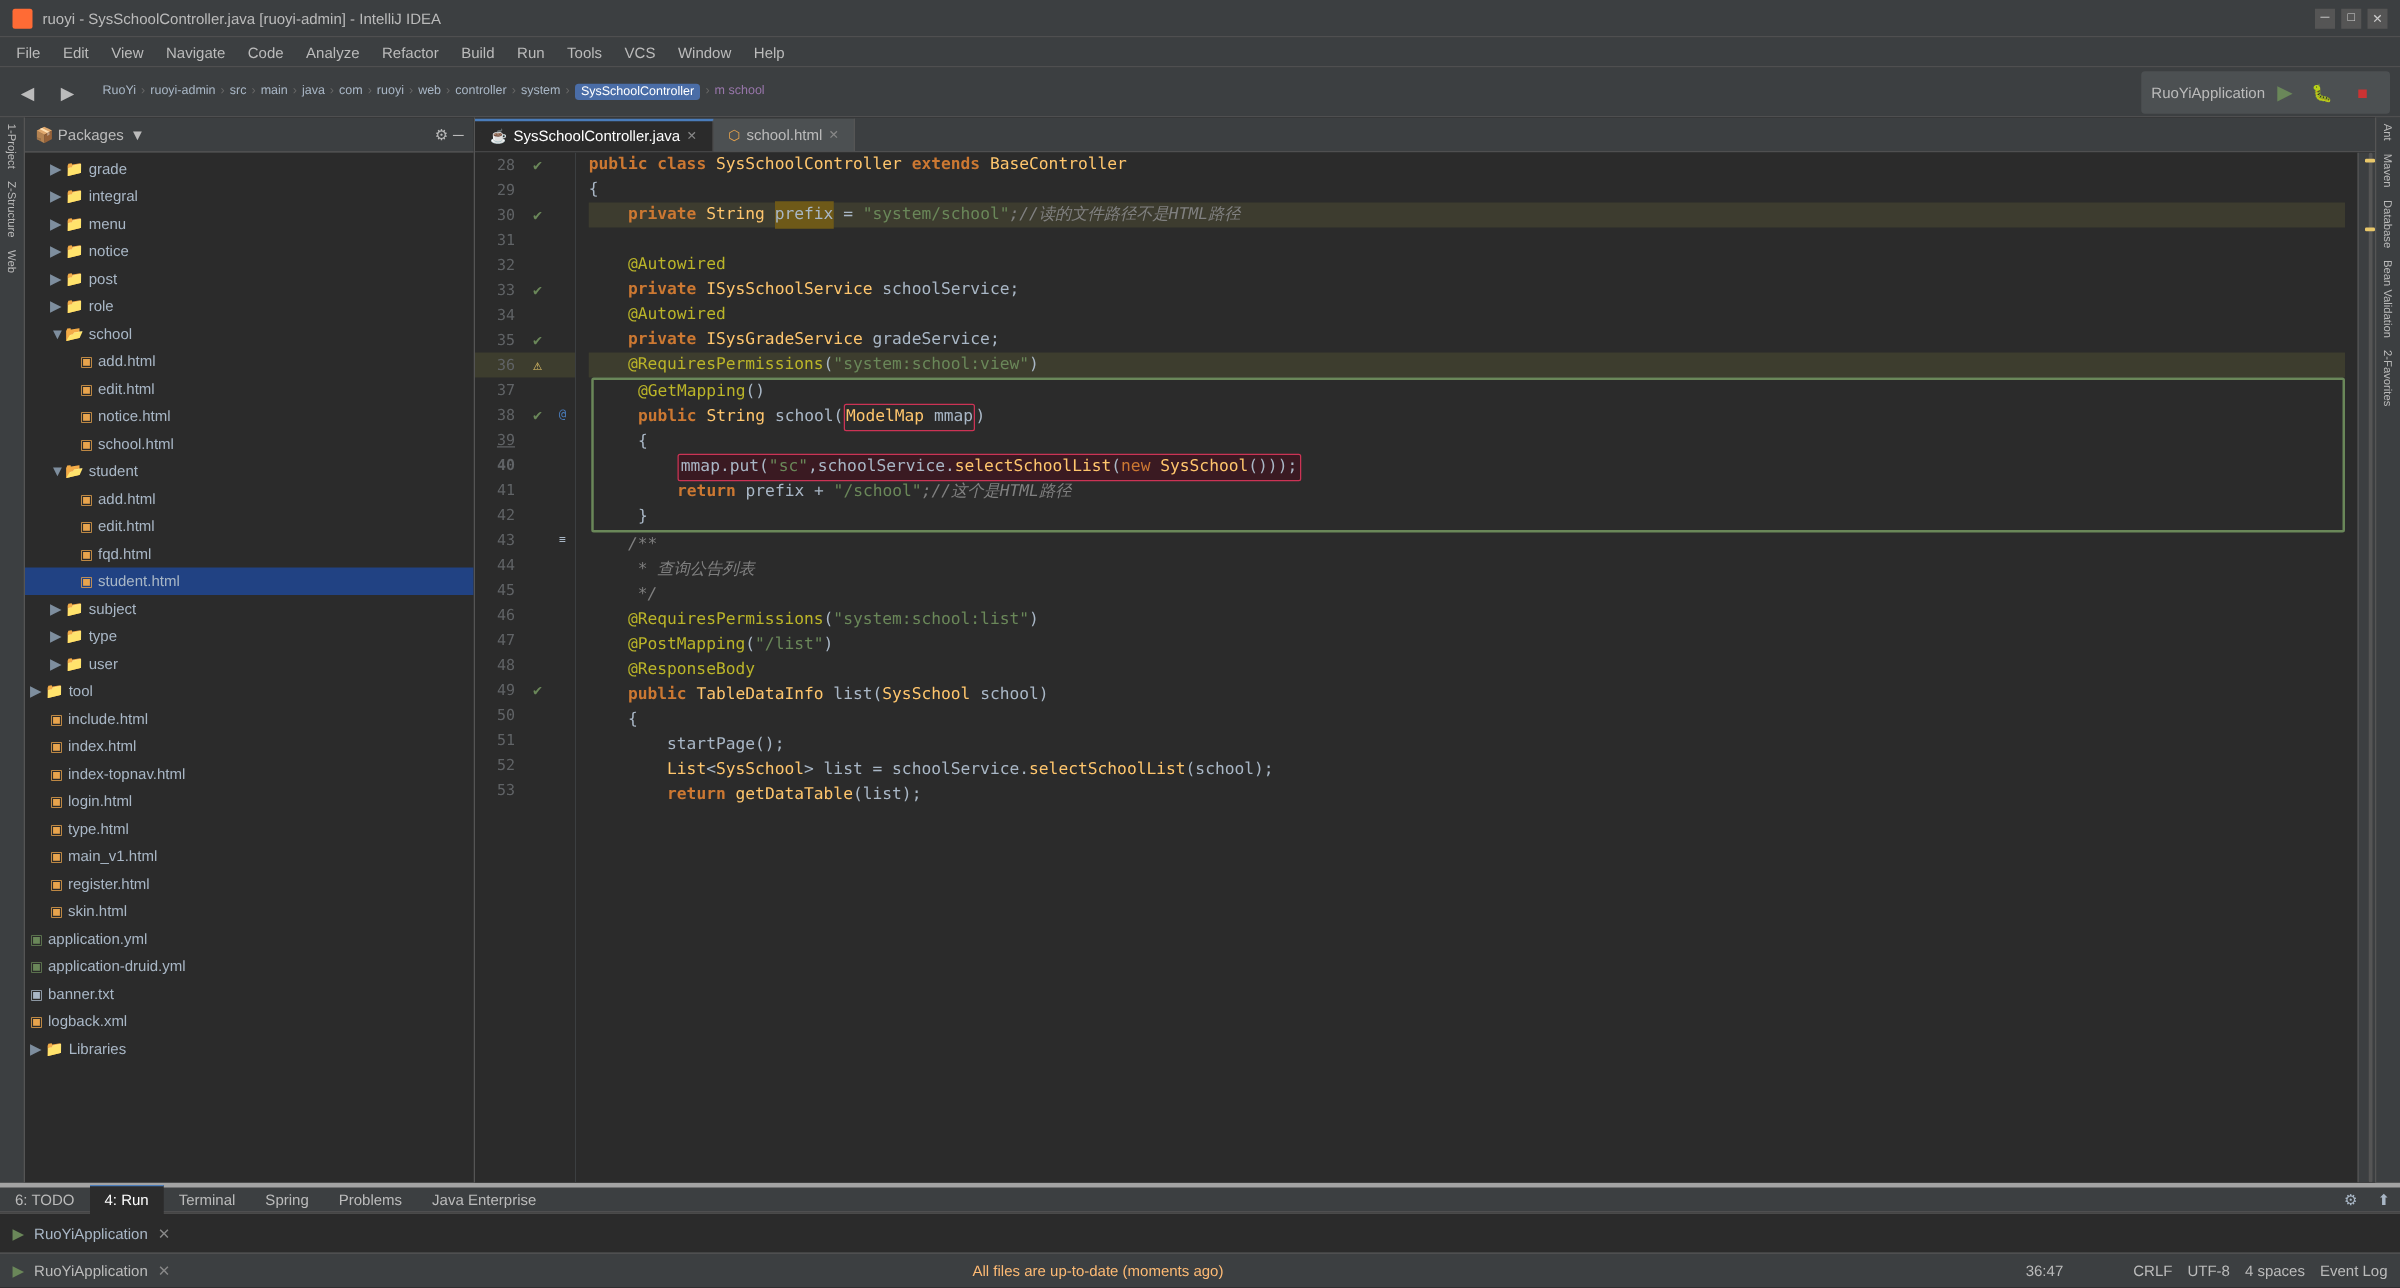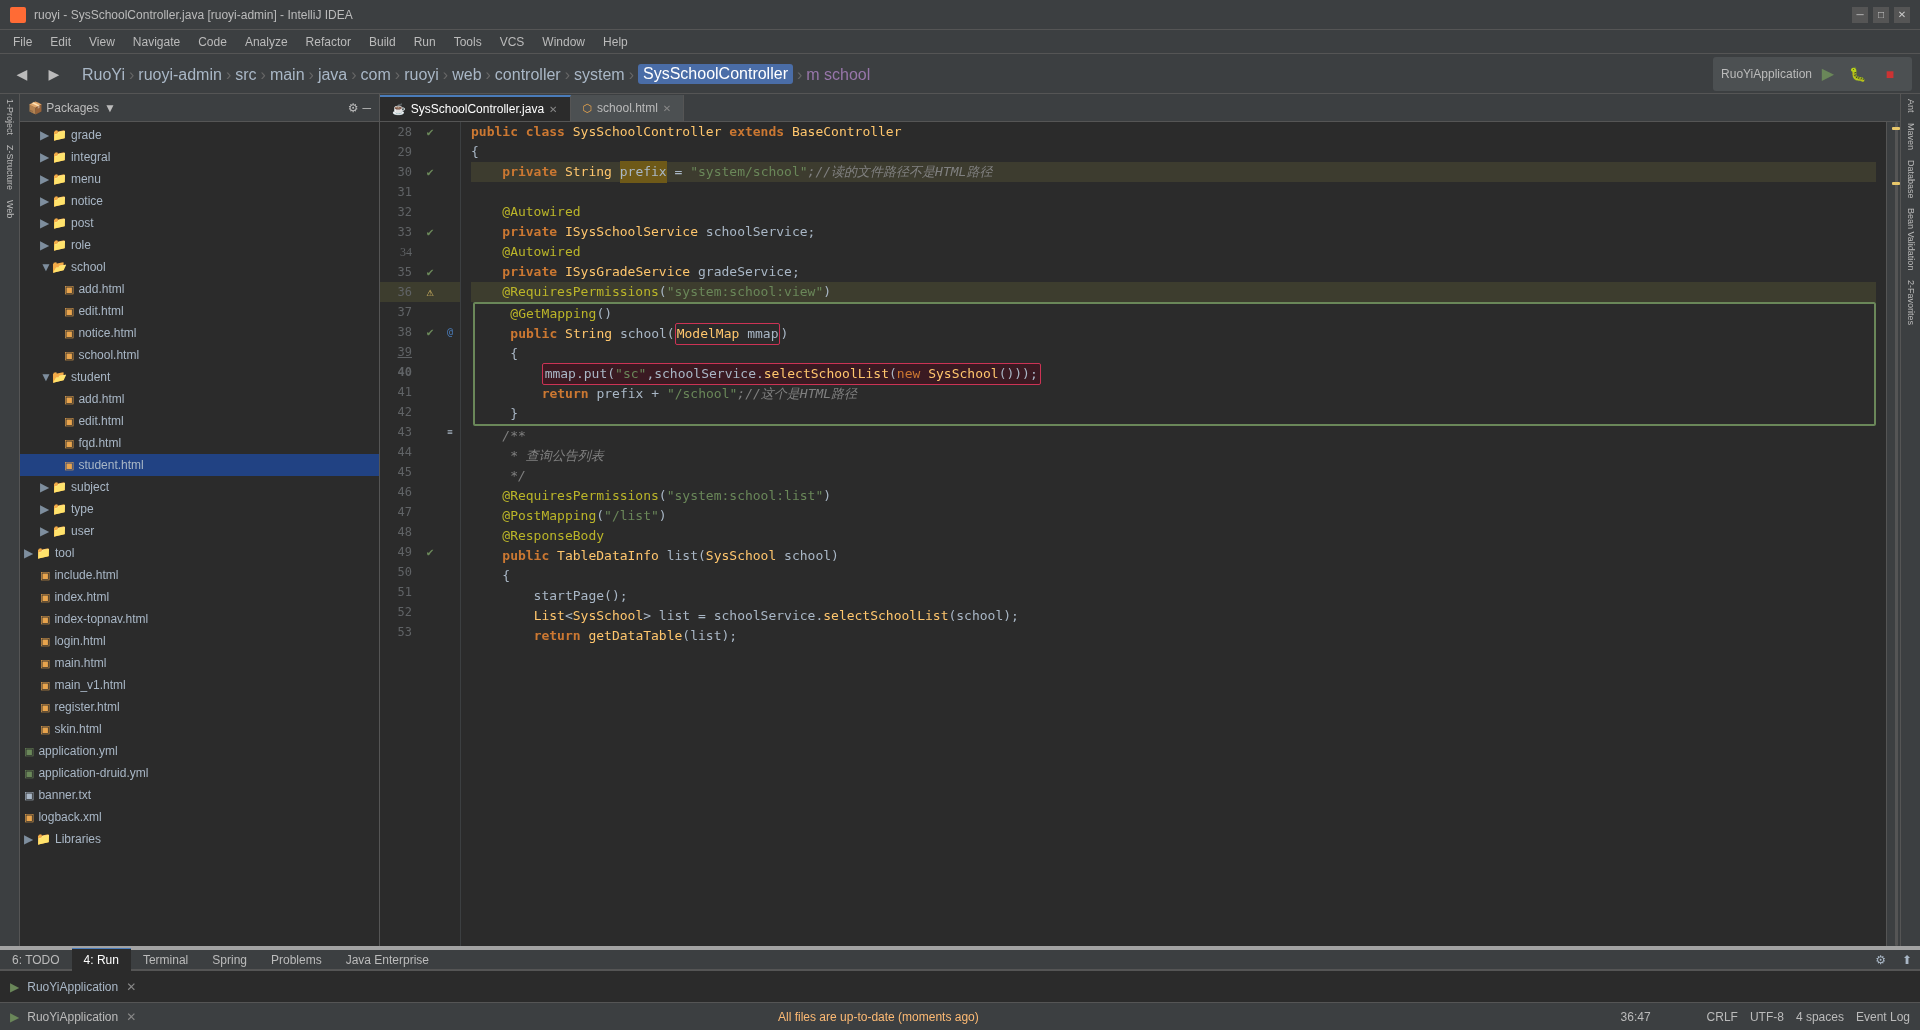--- a/index.html
+++ b/index.html
@@ -85,24 +85,24 @@
       background: transparent;
       border: none;
       cursor: pointer;
       color: #bbbbbb;
       font-size: 14px;
       display: flex; align-items: center; justify-content: center;
       border-radius: 3px;
     }
     #breadcrumb {
       display: flex;
-      align-items: flex-end;
+      align-items: flex-start;
       gap: 4px;
       font-family: Arial, sans-serif;
-      font-size: 16px;
+      font-size: 10px;
       color: #a9b7c6;
       flex: 1;
       margin: 0 10px;
     }
     .breadcrumb-sep { color: #666; }
     .breadcrumb-item { cursor: pointer; }
     .breadcrumb-highlight {
       background: #4a6da7;
       padding: 1px 5px;
       border-radius: 3px;
@@ -498,21 +498,21 @@
       <div class="tree-item" style="padding-left:20px;">
         <span style="color:#e8a44d; margin-right:4px; font-size:11px;">▣</span>
         <span>index-topnav.html</span>
       </div>
       <div class="tree-item" style="padding-left:20px;">
         <span style="color:#e8a44d; margin-right:4px; font-size:11px;">▣</span>
         <span>login.html</span>
       </div>
       <div class="tree-item" style="padding-left:20px;">
         <span style="color:#e8a44d; margin-right:4px; font-size:11px;">▣</span>
-        <span>main.html</span>
+        <span>type.html</span>
       </div>
       <div class="tree-item" style="padding-left:20px;">
         <span style="color:#e8a44d; margin-right:4px; font-size:11px;">▣</span>
         <span>main_v1.html</span>
       </div>
       <div class="tree-item" style="padding-left:20px;">
         <span style="color:#e8a44d; margin-right:4px; font-size:11px;">▣</span>
         <span>register.html</span>
       </div>
       <div class="tree-item" style="padding-left:20px;">
@@ -587,21 +587,21 @@
           <div style="width:40px; text-align:right; padding-right:8px; height:20px; display:flex; align-items:center; justify-content:flex-end;">32</div>
           <div style="width:20px;"></div>
           <div style="width:20px;"></div>
         </div>
         <div style="display:flex;">
           <div style="width:40px; text-align:right; padding-right:8px; height:20px; display:flex; align-items:center; justify-content:flex-end;">33</div>
           <div style="width:20px; display:flex; align-items:center; justify-content:center; color:#6a8759;">✔</div>
           <div style="width:20px;"></div>
         </div>
         <div style="display:flex;">
-          <div style="width:40px; text-align:right; padding-right:8px; height:20px; display:flex; align-items:center; justify-content:flex-end;font-family:Liberation Serif, serif;">34</div>
+          <div style="width:40px; text-align:right; padding-right:8px; height:20px; display:flex; align-items:center; justify-content:flex-end;">34</div>
           <div style="width:20px;"></div>
           <div style="width:20px;"></div>
         </div>
         <div style="display:flex;">
           <div style="width:40px; text-align:right; padding-right:8px; height:20px; display:flex; align-items:center; justify-content:flex-end;">35</div>
           <div style="width:20px; display:flex; align-items:center; justify-content:center; color:#6a8759;">✔</div>
           <div style="width:20px;"></div>
         </div>
 
         <div style="display:flex; background:#3d3d2e;">

